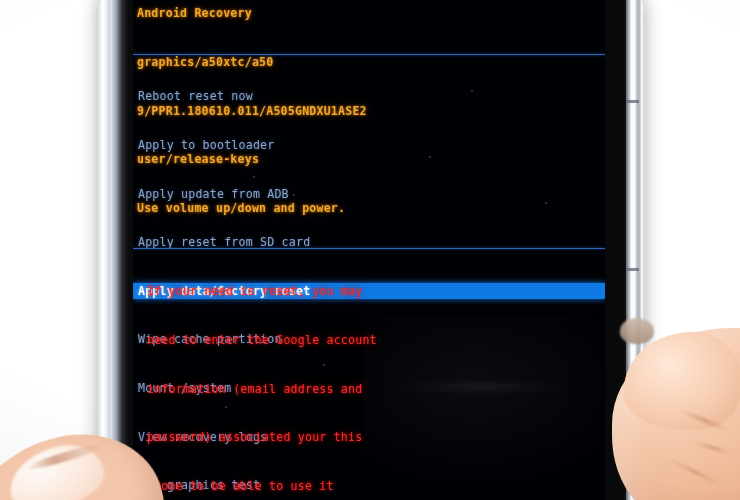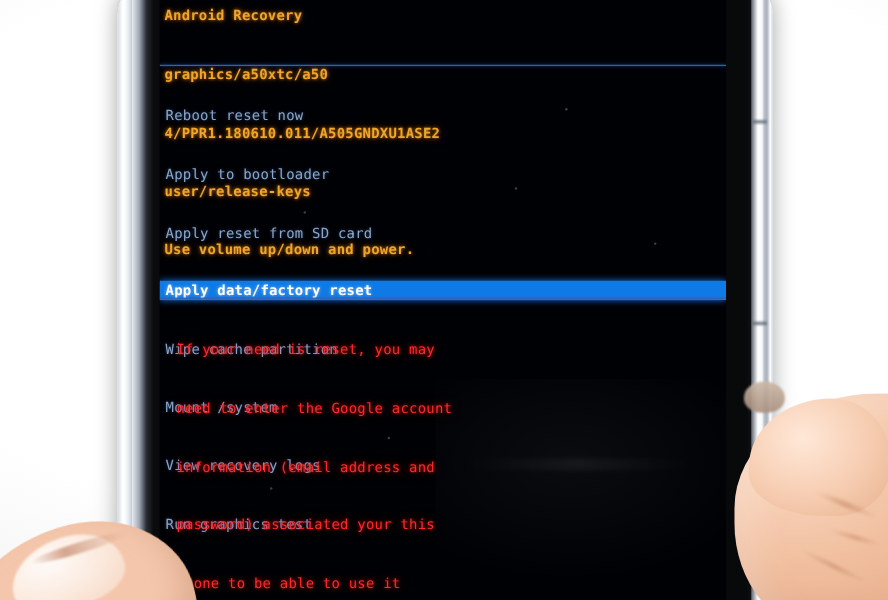--- a/index.html
+++ b/index.html
@@ -277,31 +277,32 @@
   <div class="rail-notch" style="top:268px;"></div>
 
   <div class="screen">
 
     <div class="console">
 
       
       <div class="hdr-block">
         <div class="hdr-line">Android Recovery</div>
         <div class="hdr-line">graphics/a50xtc/a50</div>
-        <div class="hdr-line">4/PPR1.180610.011/A505GNDXU1ASE2</div>
+        <div class="hdr-line">9/PPR1.180610.011/A505GNDXU1ASE2</div>
         <div class="hdr-line">user/release-keys</div>
         <div class="hdr-line">Use volume up/down and power.</div>
       </div>
 
       <div class="sep sep-top"></div>
 
       
       <div class="menu">
         <div class="menu-item">Reboot reset now</div>
         <div class="menu-item">Apply to bootloader</div>
+        <div class="menu-item">Apply update from ADB</div>
         <div class="menu-item">Apply reset from SD card</div>
         <div class="menu-item selected">Apply data/factory reset</div>
         <div class="menu-item">Wipe cache partition</div>
         <div class="menu-item">Mount /system</div>
         <div class="menu-item">View recovery logs</div>
         <div class="menu-item">Run graphics test</div>
         
         
         
       </div>

